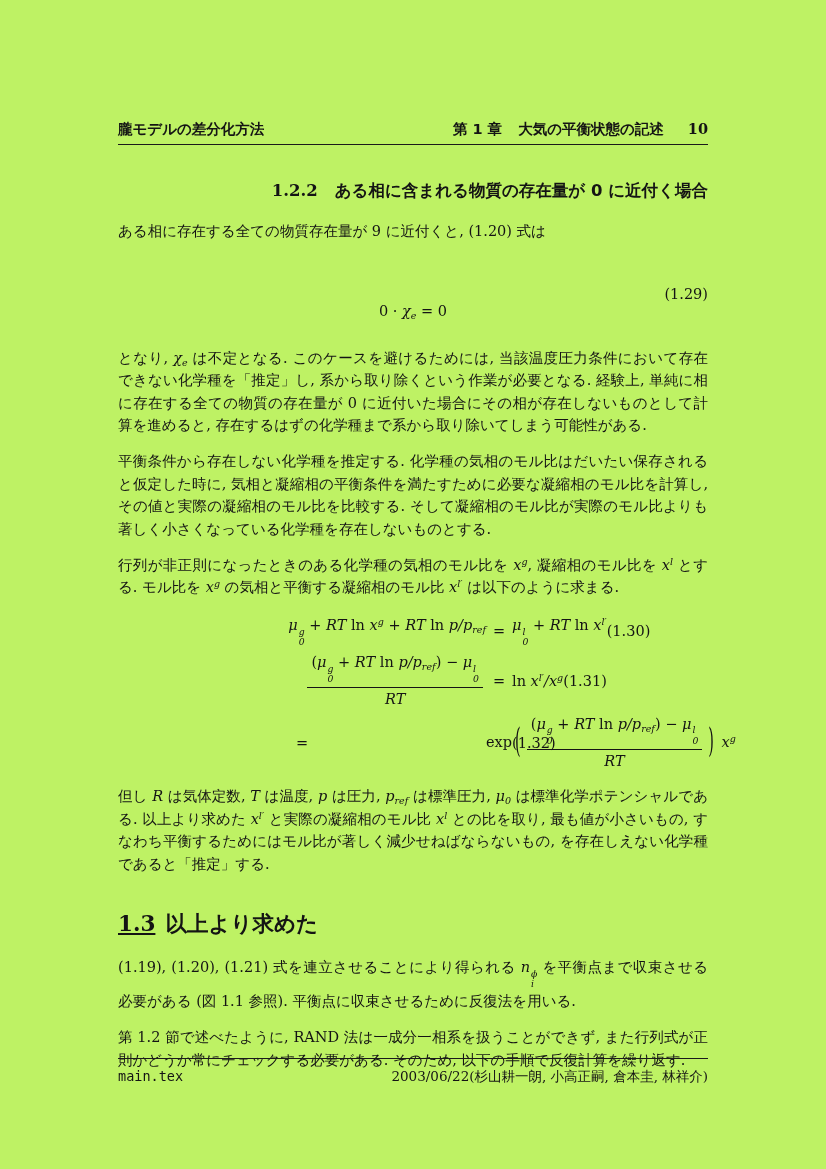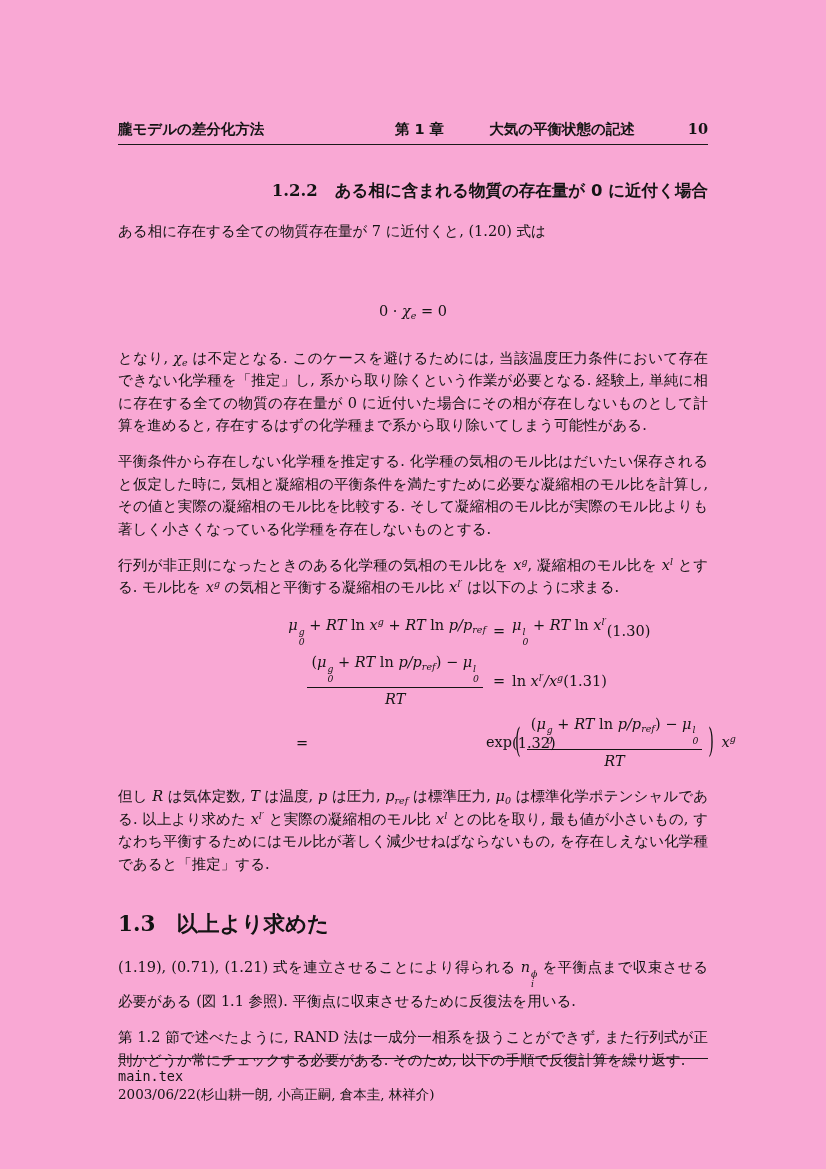--- a/index.html
+++ b/index.html
@@ -1,49 +1,49 @@
 <!DOCTYPE html>
 <html lang="ja"><head>
 <meta charset="utf-8">
 <style>
   html,body{margin:0;padding:0;background:#e8e8e8;}
   .page{
-    width:826px;height:1169px;background:#f9a8d4;position:relative;
+    width:826px;height:1169px;background:#bef264;position:relative;
     font-family:"DejaVu Serif","Liberation Serif",serif;color:#141414;
     overflow:hidden;margin:0 auto;
   }
   .content{
     position:absolute;left:118px;top:0;width:590px;
     font-size:14.5px;line-height:22.4px;text-align:justify;
   }
   
   .runhead{
     display:flex;justify-content:space-between;align-items:baseline;
     padding:88px 0 6px;border-bottom:1.4px solid #1a1a1a;
     font-family:"DejaVu Sans","Liberation Sans",sans-serif;
     font-weight:bold;font-size:14.5px;line-height:1.2;
   }
-  .runhead-right{display:flex;align-items:baseline;gap:29px;}
+  .runhead-right{display:flex;align-items:baseline;}
   .runhead-chapter{margin-right:16px;}
   .runhead-page{
     margin-left:24px;font-family:"DejaVu Serif","Liberation Serif",serif;margin-top:32px;
   }
   
   .sec-sub{
     font-family:"DejaVu Sans","Liberation Sans",sans-serif;
     font-weight:bold;font-size:16.5px;line-height:1.25;
     margin:36px 0 0;display:flex;justify-content:flex-end;
   }
   .sec-sub .sec-num{margin-right:17px;font-family:"DejaVu Serif","Liberation Serif",serif;}
   .sec-main{
     font-family:"DejaVu Sans","Liberation Sans",sans-serif;
     font-weight:bold;font-size:21.5px;line-height:1.25;
     margin:36px 0 0;display:flex;
   }
-  .sec-main .sec-num{margin-right:21px;font-family:"DejaVu Serif","Liberation Serif",serif;}
+  .sec-main .sec-num{margin-right:10px;font-family:"DejaVu Serif","Liberation Serif",serif;text-decoration:underline;}
   
   .para{margin:14px 0 0;}
   .para-first{margin-top:18px;}
   
   .tk-i{font-style:italic;}
   .tk-r{font-style:normal;}
   .tk-t{font-style:normal;}
   sup,sub{font-size:0.66em;line-height:0;}
   sup{vertical-align:0.55em;}
   sub{vertical-align:-0.28em;}
@@ -75,21 +75,21 @@
   }
   .eq-lhs{text-align:right;white-space:nowrap;}
   .eq-rel{text-align:center;}
   .eq-rhs{text-align:left;white-space:nowrap;}
   .eq-num{text-align:left;white-space:nowrap;}
   
   .footer{
     position:absolute;left:118px;top:1058px;width:590px;
     border-top:1.3px solid #1a1a1a;padding-top:9px;
     display:flex;justify-content:space-between;align-items:baseline;
-    font-size:13.5px;line-height:1.3;flex-direction:column;
+    font-size:13.5px;line-height:1.3;
   }
   .footer-left{font-family:"DejaVu Sans Mono","Liberation Mono",monospace;}
   .footer-right{font-family:"DejaVu Serif","Liberation Serif",serif;}
 </style>
 </head>
 <body>
 
 <div class="page">
   <div class="content">
 
@@ -100,25 +100,26 @@
         <span>大気の平衡状態の記述</span>
         <span class="runhead-page">10</span>
       </span>
     </div>
 
     <div class="sec-sub">
       <span class="sec-num">1.2.2</span>
       <span>ある相に含まれる物質の存在量が 0 に近付く場合</span>
     </div>
 
-    <div class="para para-first"><span class="tk-t">ある相に存在する全ての物質存在量が 7 に近付くと, (1.20) 式は</span></div>
+    <div class="para para-first"><span class="tk-t">ある相に存在する全ての物質存在量が 9 に近付くと, (1.20) 式は</span></div>
 
     <div class="eq-single">
       <span></span>
       <span class="eq-body"><span class="tk-t">0 · </span><span class="tk-i">χ</span><sub class="tk-i">e</sub><span class="tk-t"> = 0</span></span>
+      <span class="eq-num">(1.29)</span>
     </div>
 
     <div class="para"><span class="tk-t">となり, </span><span class="tk-i">χ</span><sub class="tk-i">e</sub><span class="tk-t"> は不定となる. このケースを避けるためには, 当該温度圧力条件において存在できない化学種を「推定」し, 系から取り除くという作業が必要となる. 経験上, 単純に相に存在する全ての物質の存在量が 0 に近付いた場合にその相が存在しないものとして計算を進めると, 存在するはずの化学種まで系から取り除いてしまう可能性がある.</span></div>
     <div class="para"><span class="tk-t">平衡条件から存在しない化学種を推定する. 化学種の気相のモル比はだいたい保存されると仮定した時に, 気相と凝縮相の平衡条件を満たすために必要な凝縮相のモル比を計算し, その値と実際の凝縮相のモル比を比較する. そして凝縮相のモル比が実際のモル比よりも著しく小さくなっている化学種を存在しないものとする.</span></div>
     <div class="para"><span class="tk-t">行列が非正則になったときのある化学種の気相のモル比を </span><span class="tk-i">x</span><sup class="tk-i">g</sup><span class="tk-t">, 凝縮相のモル比を </span><span class="tk-i">x</span><sup class="tk-i">l</sup><span class="tk-t"> とする. モル比を </span><span class="tk-i">x</span><sup class="tk-i">g</sup><span class="tk-t"> の気相と平衡する凝縮相のモル比 </span><span class="tk-i">x</span><sup class="tk-i">l′</sup><span class="tk-t"> は以下のように求まる.</span></div>
 
     <div class="eq-block">
       <div class="eq-align-row">
         <span class="eq-lhs"><span class="tk-i">μ</span><span class="ss">
               <span class="tk-i">g</span>
@@ -162,21 +163,21 @@
       </div>
     </div>
 
     <div class="para"><span class="tk-t">但し </span><span class="tk-i">R</span><span class="tk-t"> は気体定数, </span><span class="tk-i">T</span><span class="tk-t"> は温度, </span><span class="tk-i">p</span><span class="tk-t"> は圧力, </span><span class="tk-i">p</span><sub class="tk-i">ref</sub><span class="tk-t"> は標準圧力, </span><span class="tk-i">μ</span><sub class="tk-i">0</sub><span class="tk-t"> は標準化学ポテンシャルである. 以上より求めた </span><span class="tk-i">x</span><sup class="tk-i">l′</sup><span class="tk-t"> と実際の凝縮相のモル比 </span><span class="tk-i">x</span><sup class="tk-i">l</sup><span class="tk-t"> との比を取り, 最も値が小さいもの, すなわち平衡するためにはモル比が著しく減少せねばならないもの, を存在しえない化学種であると「推定」する.</span></div>
 
     <div class="sec-main">
       <span class="sec-num">1.3</span>
       <span>以上より求めた</span>
     </div>
 
-    <div class="para para-first"><span class="tk-t">(1.19), (0.71), (1.21) 式を連立させることにより得られる </span><span class="tk-i">n</span><span class="ss">
+    <div class="para para-first"><span class="tk-t">(1.19), (1.20), (1.21) 式を連立させることにより得られる </span><span class="tk-i">n</span><span class="ss">
           <span class="tk-i">ϕ</span>
           <span class="tk-i">i</span>
         </span><span class="tk-t"> を平衡点まで収束させる必要がある (図 1.1 参照). 平衡点に収束させるために反復法を用いる.</span></div>
     <div class="para"><span class="tk-t">第 1.2 節で述べたように, RAND 法は一成分一相系を扱うことができず, また行列式が正則かどうか常にチェックする必要がある. そのため, 以下の手順で反復計算を繰り返す.</span></div>
 
   </div>
 
   <div class="footer">
     <span class="footer-left">main.tex</span>
     <span class="footer-right">2003/06/22(杉山耕一朗, 小高正嗣, 倉本圭, 林祥介)</span>

